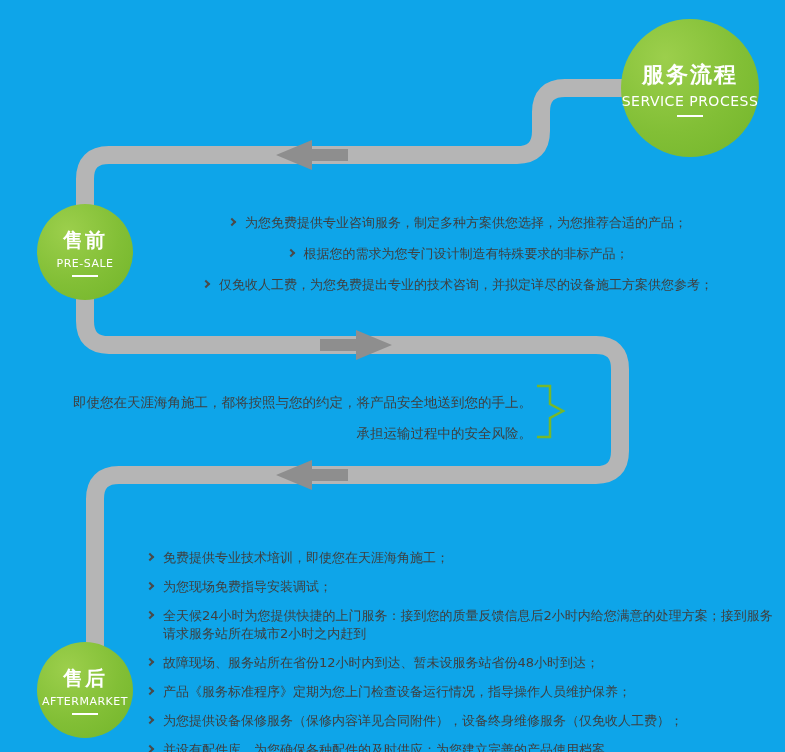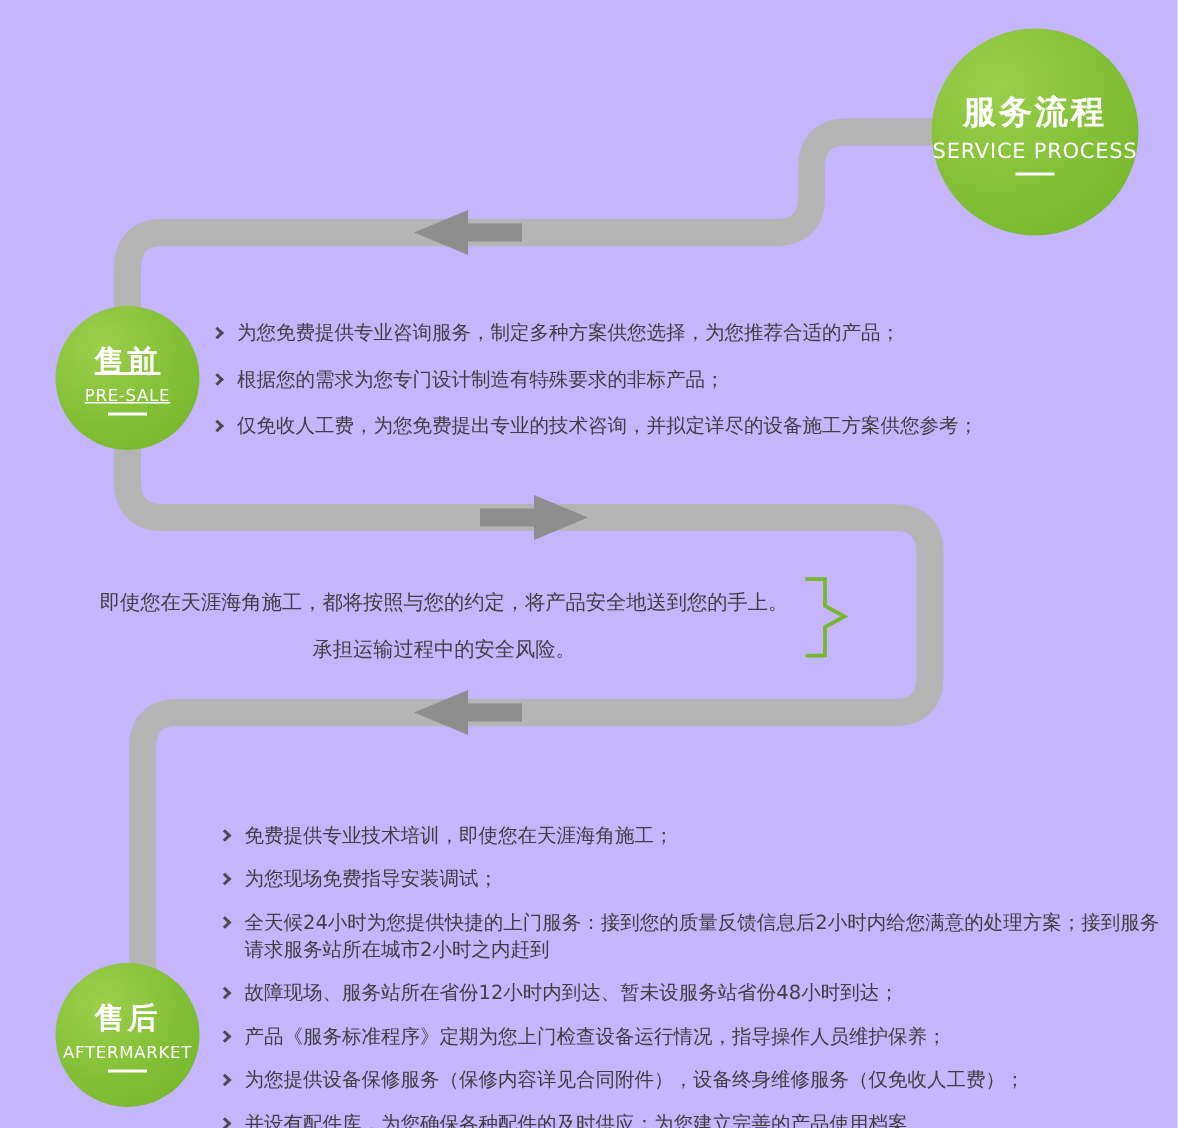--- a/index.html
+++ b/index.html
@@ -1,60 +1,60 @@
 <!DOCTYPE html>
 <html><head>
 <meta charset="utf-8">
 <style>
   * { margin:0; padding:0; box-sizing:border-box; }
   html,body { background:#ffffff; }
   body { font-family:"DejaVu Sans","Liberation Sans",sans-serif; }
   .stage-wrap {
-    position:relative; width:785px; height:752px; background:#c4b5fd;
+    position:relative; width:785px; height:752px; background:#0ea5e9;
     overflow:hidden; margin:0 auto;
   }
   .flow-svg { position:absolute; left:0; top:0; z-index:0; pointer-events:none; }
 
   
   .circle {
     position:absolute; border-radius:50%; z-index:2; color:#fff;
     display:flex; flex-direction:column; align-items:center; justify-content:center;
     background:radial-gradient(circle at 32% 28%, #9ccf4c 0%, #82bf36 55%, #72b52a 100%);
     text-align:center;
   }
   .circle .cn { font-weight:bold; letter-spacing:2px; }
   .circle .en { letter-spacing:0.5px; margin-top:3px; white-space:nowrap; }
   .circle .bar { background:#fff; height:2px; width:26px; margin-top:6px; }
 
   .badge-circle { left:621px; top:19px; width:138px; height:138px; }
   .badge-circle .cn { font-size:22px; }
   .badge-circle .en { font-size:14px; }
 
-  .presale-circle { left:37px; top:204px; width:96px; height:96px;text-decoration:underline; }
+  .presale-circle { left:37px; top:204px; width:96px; height:96px; }
   .sale-circle    { left:578px; top:365px; width:90px; height:90px; }
   .after-circle   { left:37px; top:642px; width:96px; height:96px; }
   .presale-circle .cn, .sale-circle .cn, .after-circle .cn { font-size:20px; }
   .presale-circle .en, .sale-circle .en, .after-circle .en { font-size:11px; }
   .after-circle .bar, .presale-circle .bar, .sale-circle .bar { margin-top:5px; }
 
   
   .list-block { position:absolute; z-index:1; }
   .presale-list { left:142px; top:214px; width:632px; }
   .after-list   { left:147px; top:549px; width:628px; }
   .flow-item { display:flex; align-items:flex-start; margin-bottom:11px; }
-  .presale-list .flow-item { margin-bottom:13px; }
+  .presale-list .flow-item { margin-bottom:13px;justify-content:center; }
   .flow-item .txt { font-size:13px; color:#3f3f3f; line-height:18px; }
   .chev {
     display:inline-block; width:6px; height:6px; flex:0 0 auto;
     border-top:2px solid #4a4a4a; border-right:2px solid #4a4a4a;
     transform:rotate(45deg); margin:5px 10px 0 0;
   }
   .sale-block {
     position:absolute; left:60px; top:387px; width:472px; z-index:1;
-    text-align:center; font-size:13.5px; color:#3f3f3f; line-height:31px;
+    text-align:right; font-size:13.5px; color:#3f3f3f; line-height:31px;
   }
 </style>
 </head>
 <body>
 
 <div class="stage-wrap">
 
   <svg class="flow-svg" width="785" height="752" viewBox="0 0 785 752">
     <path d="M 690 88 L 565 88 Q 541 88 541 112 L 541 131 Q 541 155 517 155
              L 109 155 Q 85 155 85 179 L 85 321 Q 85 345 109 345

